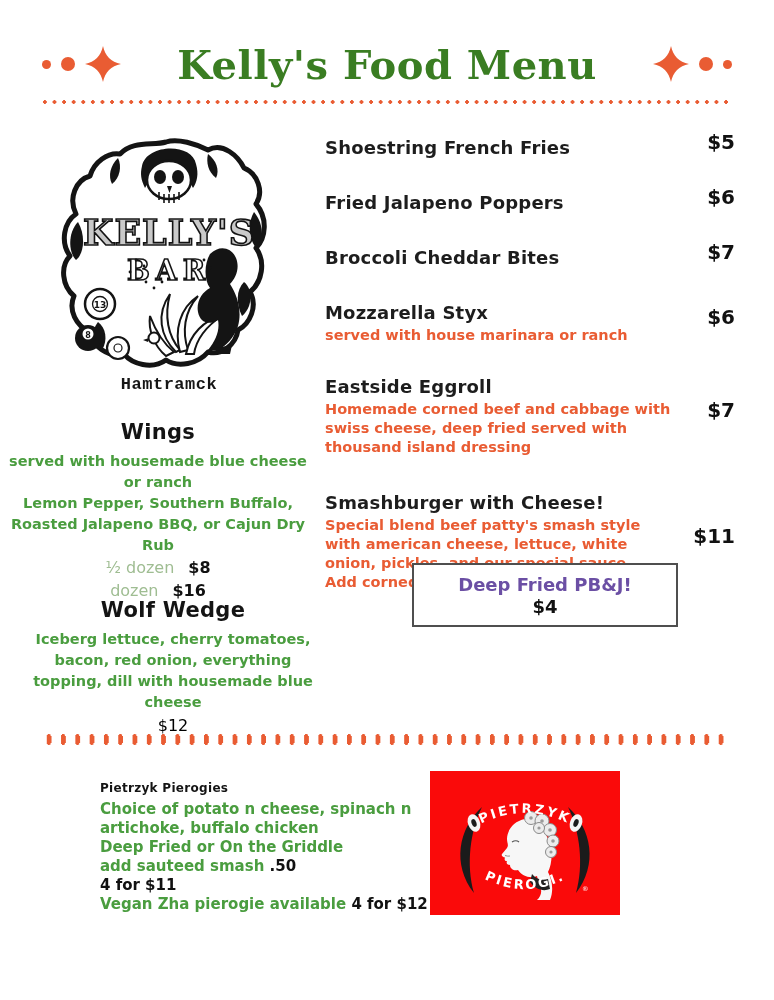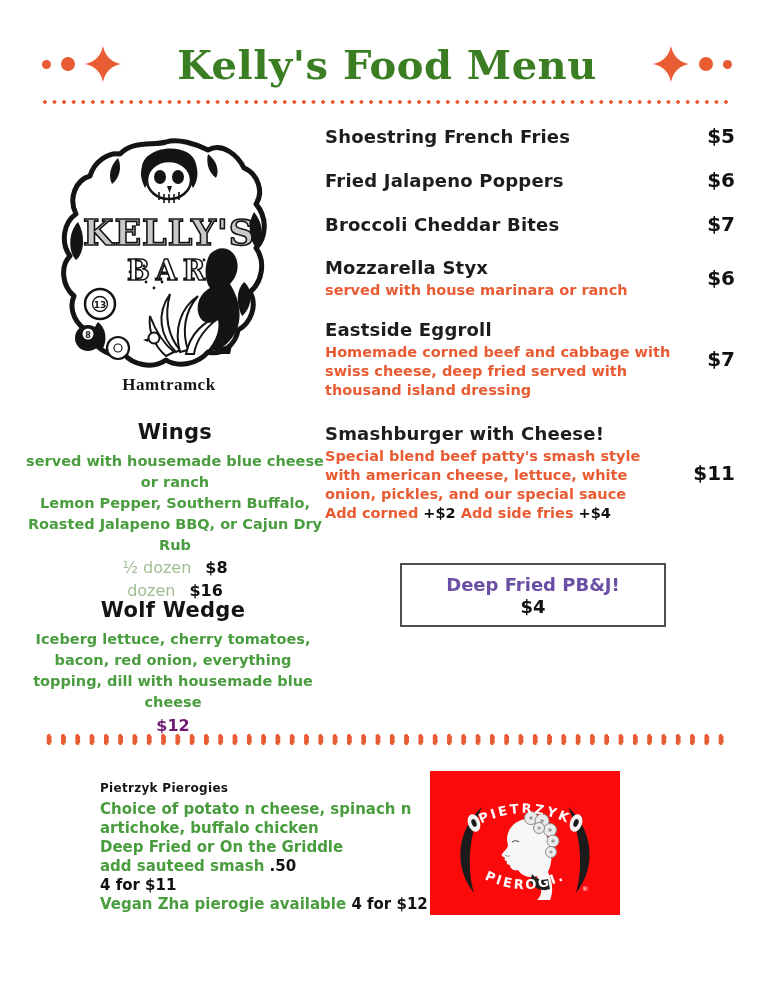--- a/index.html
+++ b/index.html
@@ -49,52 +49,52 @@
   .divider.d2{
     top:733px;height:13px;
     background-image:radial-gradient(ellipse 2.7px 5.6px at 7px 6.5px, var(--orange) 97%, transparent 100%);
     background-size:14.3px 13px;
   }
   
   .bar-logo{position:absolute;left:56px;top:132px;width:226px;text-align:center;}
   .bar-logo svg{display:block;margin:0 auto;}
   .city{
     margin-top:3px;
-    font-family:Liberation Serif, serif;font-weight:bold;
+    font-family:Liberation Mono, monospace;font-weight:bold;
     font-size:17px;color:#161616;letter-spacing:0.5px;
   }
   
   .right-col{position:absolute;left:325px;top:124px;width:410px;}
   .item{display:flex;align-items:center;}
-  .item .tx{flex:1;padding-right:8px;}
+  .item .tx{flex:1;padding-right:8px;margin-top:12px;}
   .item-name{font-size:18px;font-weight:bold;color:var(--ink);line-height:23px;letter-spacing:0.2px;}
   .item-desc{font-size:14.5px;font-weight:bold;color:var(--orange);line-height:19px;margin-top:2px;}
   .item-price{min-width:54px;text-align:right;font-size:20px;font-weight:bold;color:#111;}
   .gap20{margin-bottom:20px;} .gap18{margin-bottom:18px;} .gap22{margin-bottom:22px;}
   .seg-orange{color:var(--orange);} .seg-black{color:#111;}
   
   .pbj-outer{
-    position:absolute;left:400px;top:563px;width:266px;height:64px;
+    position:absolute;left:412px;top:563px;width:266px;height:64px;
     border:1px solid #4f4f4f;background:#a2a2a2;padding:0;
   }
   .pbj-inner{
     width:100%;height:100%;background:#fff;border:1px solid #4f4f4f;
     display:flex;flex-direction:column;align-items:center;justify-content:center;
   }
   .pbj-name{font-size:18px;font-weight:bold;color:var(--purple);line-height:22px;}
   .pbj-price{font-size:18px;font-weight:bold;color:#111;line-height:21px;}
   
-  .wings{position:absolute;left:24px;top:420px;width:302px;text-align:center;}
+  .wings{position:absolute;left:7px;top:420px;width:302px;text-align:center;}
   .section-title{font-size:21px;font-weight:bold;color:#141414;letter-spacing:0.3px;margin-bottom:7px;}
   .green-desc{font-size:14.5px;font-weight:bold;color:var(--green);line-height:21px;}
   .size-row{display:flex;justify-content:center;align-items:baseline;gap:14px;line-height:23px;}
   .size-label{font-size:16px;color:var(--green-light);}
   .size-price{font-size:16px;font-weight:bold;color:#111;}
   .wolf{position:absolute;left:22px;top:598px;width:302px;text-align:center;}
-  .wolf-price{font-size:16px;font-weight:bold;color:#701a75;margin-top:3px;}
+  .wolf-price{font-size:16px;font-weight:normal;color:#000000;margin-top:3px;}
   
   .pierogies{position:absolute;left:100px;top:781px;width:335px;}
   .pierogies .section-title{margin-bottom:5px;font-size:12px;}
   .pg-line{font-size:15px;font-weight:bold;line-height:19px;}
   .pg-green{color:var(--green);} .pg-black{color:#111;}
   .pierogi-logo{position:absolute;left:430px;top:771px;width:190px;height:144px;}
 </style>
 </head>
 <body>
 

